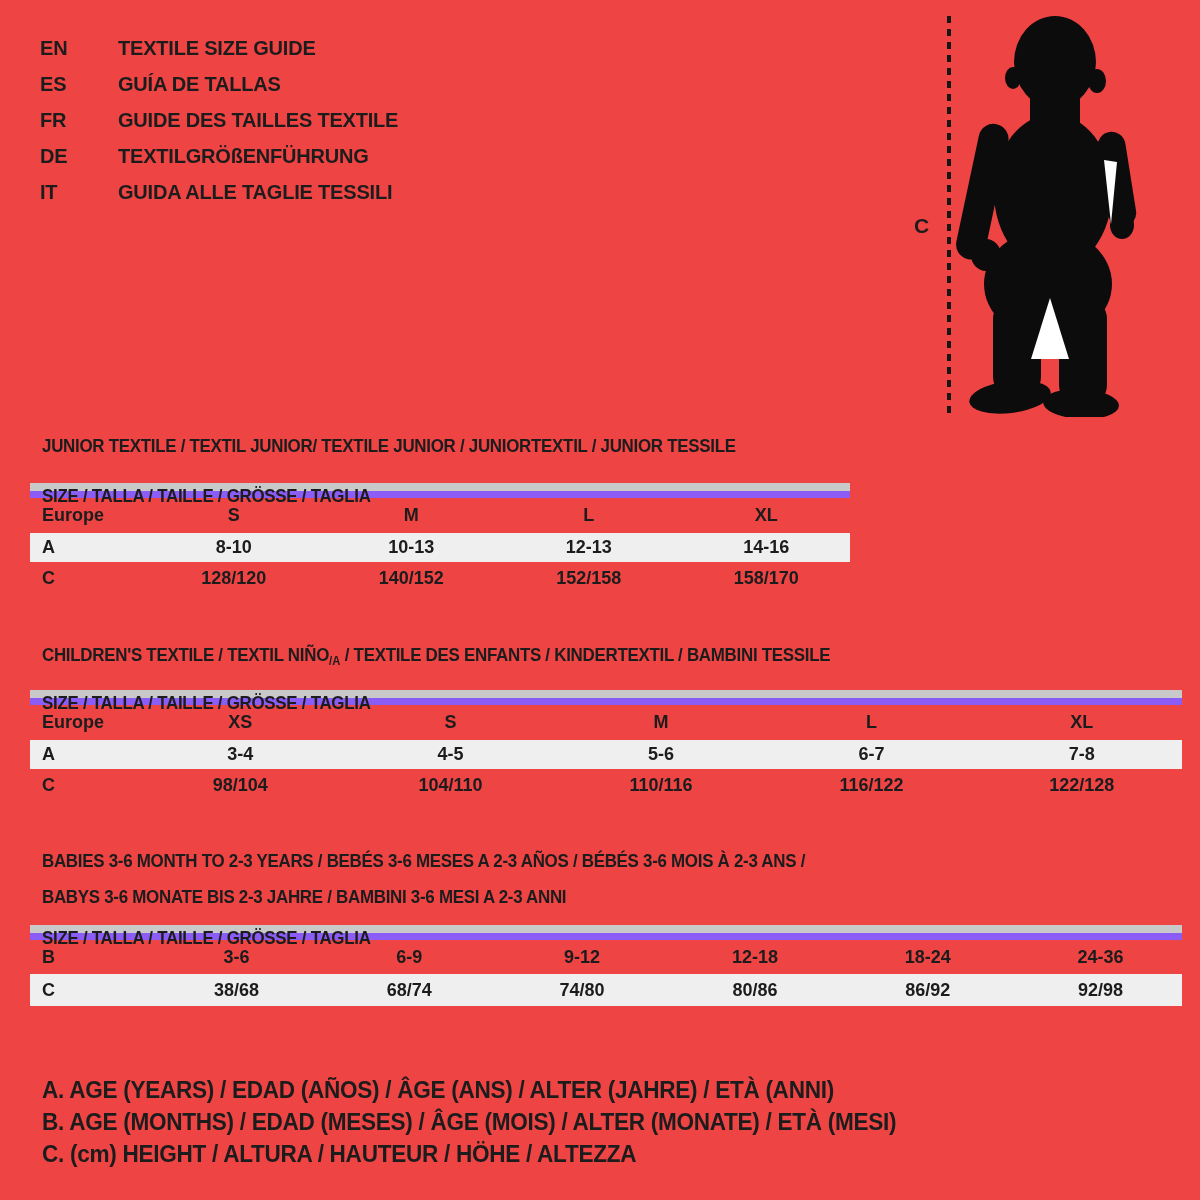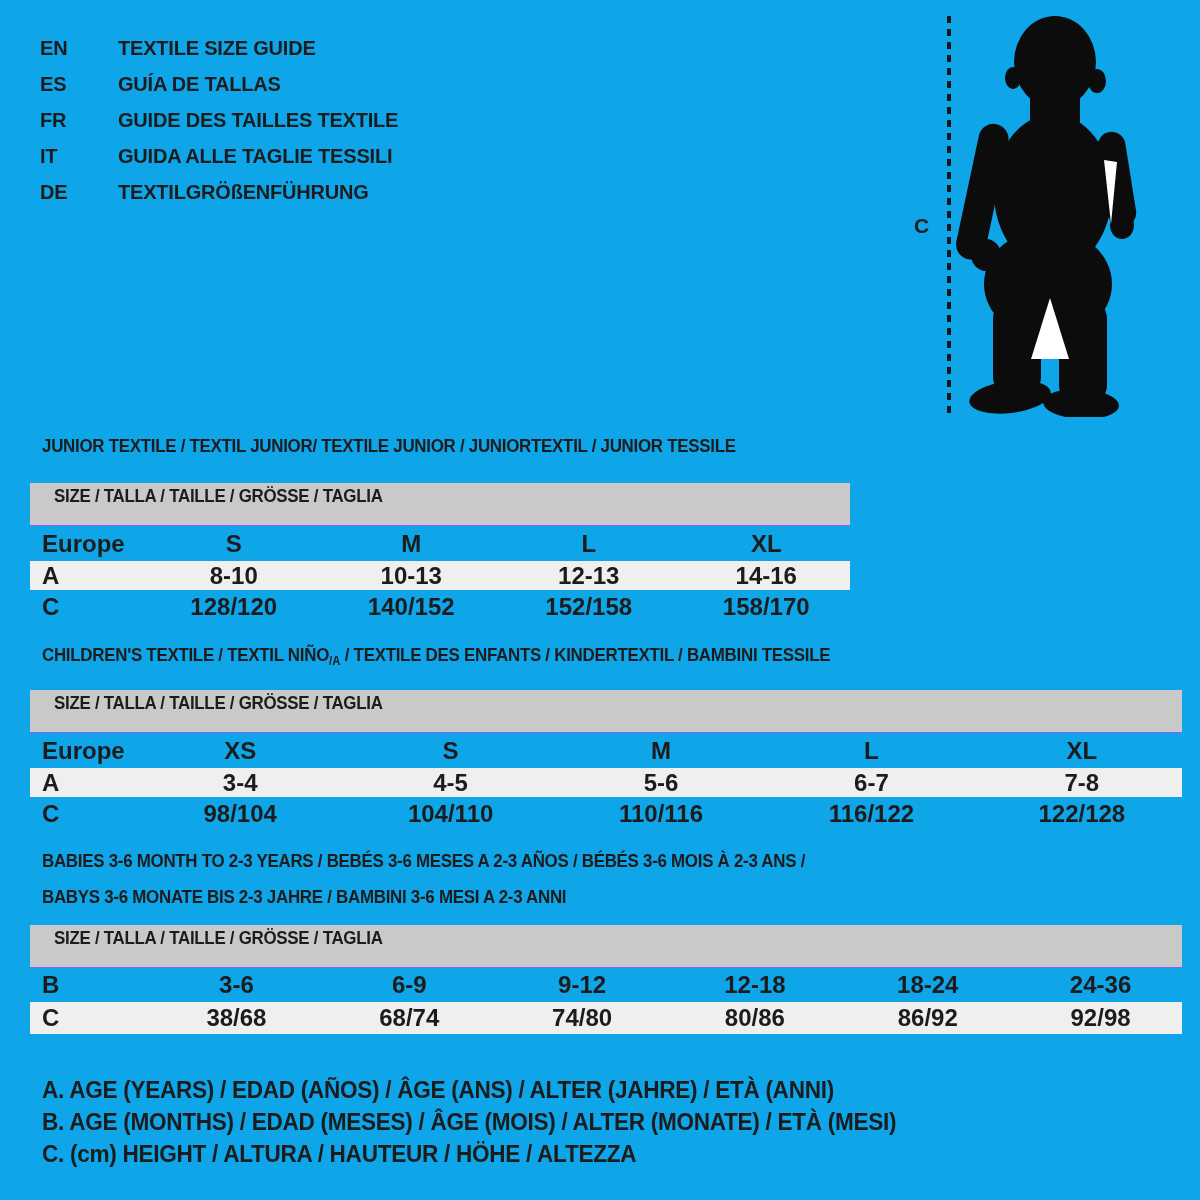--- a/index.html
+++ b/index.html
@@ -1,17 +1,17 @@
 <!DOCTYPE html>
 <html><head>
 <meta charset="utf-8">
 <style>
   html,body { margin:0; padding:0; background:#ffffff; }
   .canvas {
-    position:relative; width:1200px; height:1200px; background:#0ea5e9;
+    position:relative; width:1200px; height:1200px; background:#ef4444;
     font-family:"Liberation Sans","DejaVu Sans",sans-serif;
     font-weight:bold; color:#1c1c1c; overflow:hidden;
   }
   .abs { position:absolute; }
 
   
   .cond { display:inline-block; transform:scaleX(0.94); transform-origin:0 50%;
           white-space:nowrap; letter-spacing:-0.3px; }
 
   
@@ -24,23 +24,23 @@
   .dash-line { left:947px; top:16px; width:4px; height:398px;
     background:repeating-linear-gradient(to bottom,#161616 0 7px,transparent 7px 13px); }
   .c-label { left:914px; top:214px; font-size:21px; }
 
   
   .sec-title { font-size:18px; white-space:nowrap; }
   .sub { font-size:12px; vertical-align:-4px; letter-spacing:0; }
 
   
   .stable { position:absolute; }
-  .size-bar { height:43px; line-height:27px; background:#c9c9c9;
-    border-bottom:1px solid #8b5cf6; padding-left:24px; font-size:18px; box-sizing:border-box; }
-  .trow { display:flex; align-items:center; font-size:24px;gap:10px; }
+  .size-bar { height:15px; line-height:27px; background:#c9c9c9;
+    border-bottom:7px solid #8b5cf6; padding-left:12px; font-size:18px; box-sizing:border-box; }
+  .trow { display:flex; align-items:center; font-size:18px;gap:10px; }
   .trow .lab { padding-left:12px; box-sizing:border-box; text-align:left; }
   .trow .cell { flex:1; text-align:center; }
   .t1 .lab { width:110px; flex:0 0 110px; }
   .t2 .lab { width:100px; flex:0 0 100px; }
   .t3 .lab { width:115px; flex:0 0 115px; }
   .r-europe { height:35px; }
   .r-a { height:29px; }
   .r-b { height:34px; }
   .r-cw { height:33px; }
   .r-cg { height:32px; }
@@ -61,26 +61,26 @@
     </div>
     <div class="lang-row">
       <span class="lang-code">ES</span>
       <span class="lang-title">GUÍA DE TALLAS</span>
     </div>
     <div class="lang-row">
       <span class="lang-code">FR</span>
       <span class="lang-title">GUIDE DES TAILLES TEXTILE</span>
     </div>
     <div class="lang-row">
+      <span class="lang-code">DE</span>
+      <span class="lang-title">TEXTILGRÖßENFÜHRUNG</span>
+    </div>
+    <div class="lang-row">
       <span class="lang-code">IT</span>
       <span class="lang-title">GUIDA ALLE TAGLIE TESSILI</span>
-    </div>
-    <div class="lang-row">
-      <span class="lang-code">DE</span>
-      <span class="lang-title">TEXTILGRÖßENFÜHRUNG</span>
     </div>
   </div>
 
   <div class="abs dash-line"></div>
   <div class="abs c-label">C</div>
   <svg class="abs" style="left:953px; top:12px;" width="185" height="405" viewBox="0 0 185 405">
     <g fill="#0c0c0c">
       <ellipse cx="60" cy="66" rx="8" ry="11"></ellipse>
       <ellipse cx="144" cy="69" rx="9" ry="12"></ellipse>
       <ellipse cx="102" cy="50" rx="41" ry="46"></ellipse>

